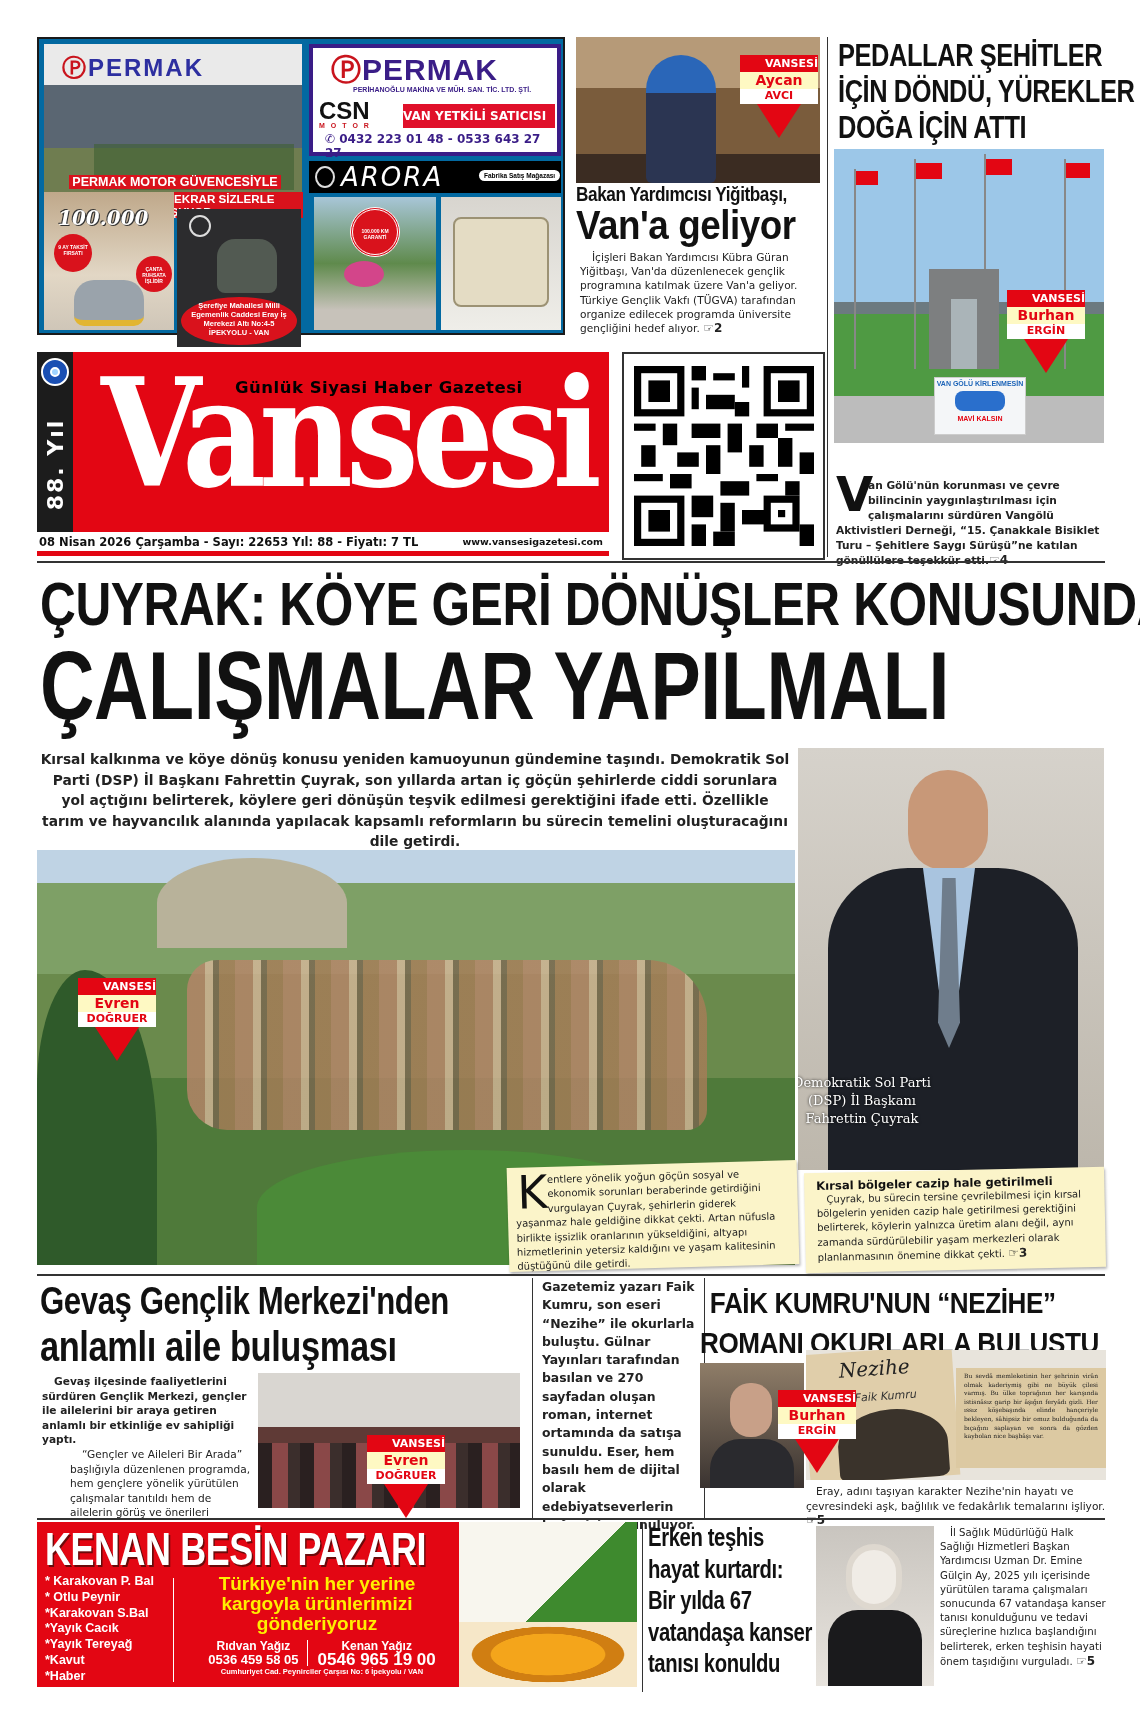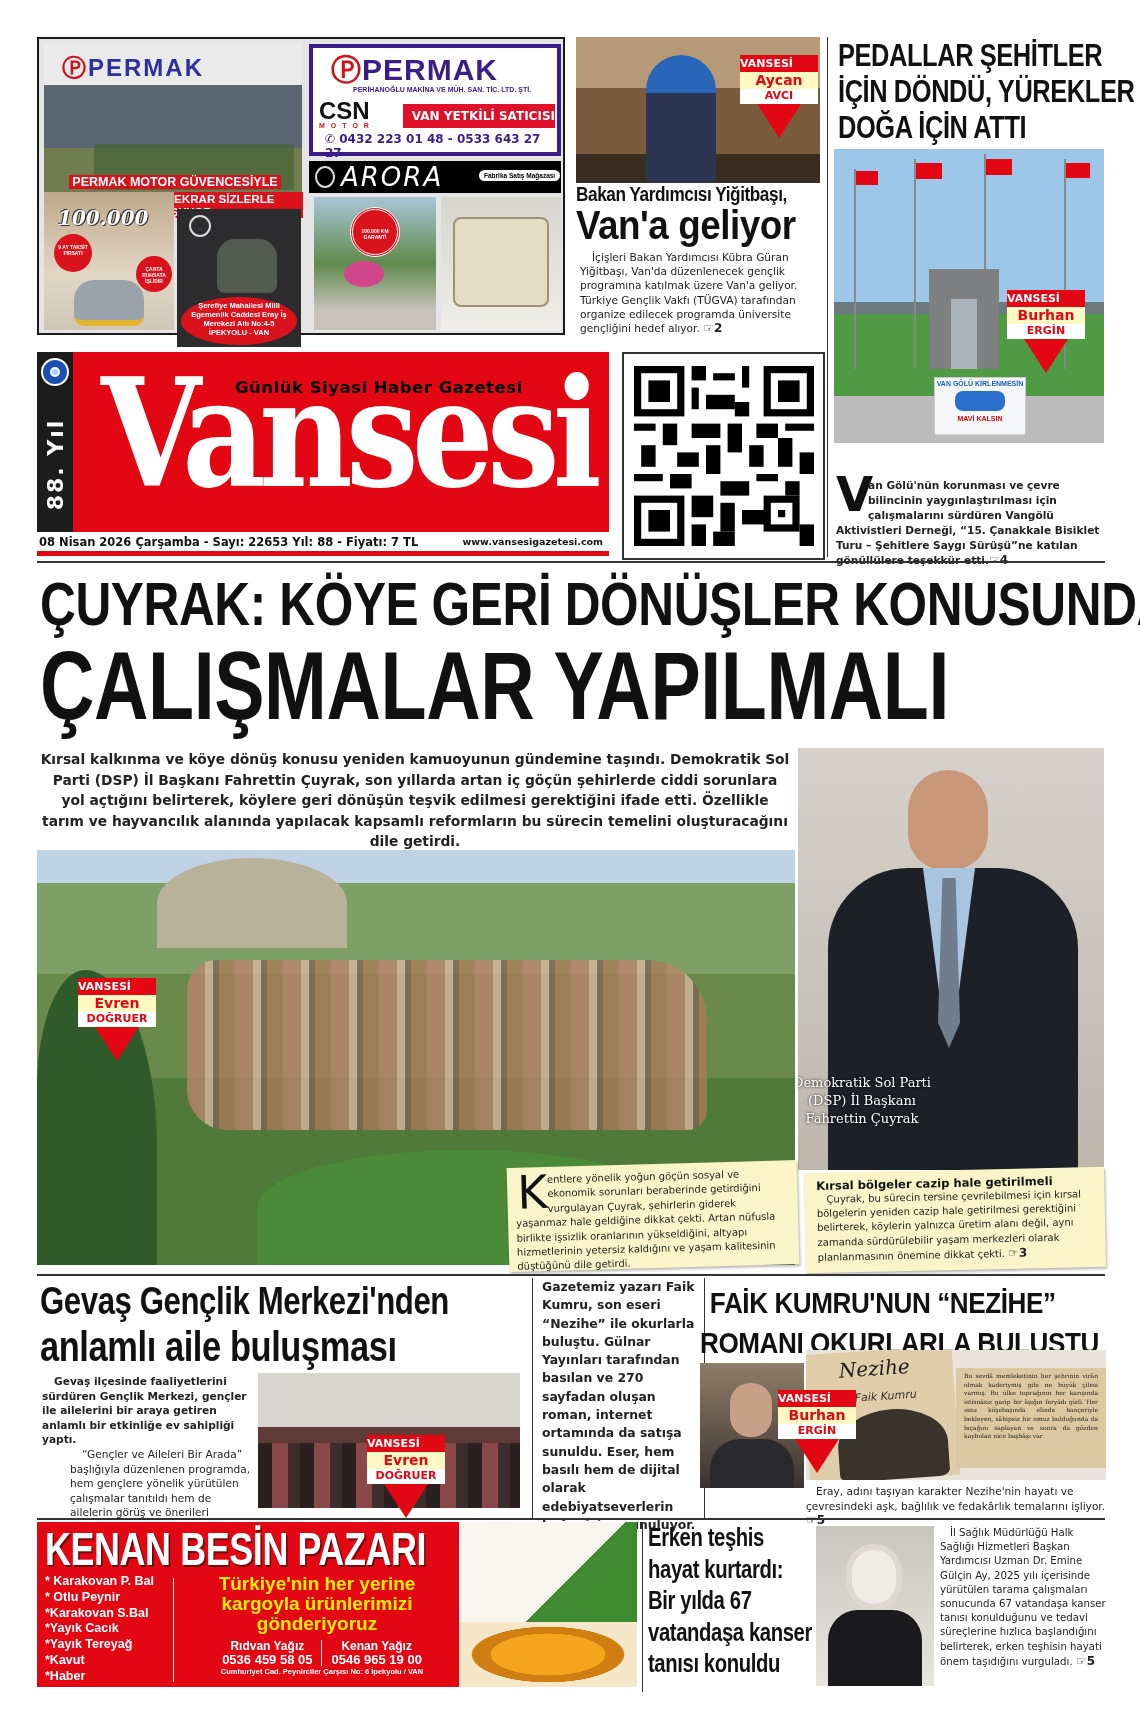--- a/index.html
+++ b/index.html
@@ -6,30 +6,30 @@
 html,body{width:1140px;height:1718px;background:#fff;overflow:hidden}
 body{position:relative;font-family:"DejaVu Sans",sans-serif;color:#111}
 .abs{position:absolute}
 .cond{font-family:"Liberation Sans",sans-serif;font-weight:bold;transform-origin:left top;letter-spacing:-0.5px}
 .vr{position:absolute;background:#333;width:1px}
 .hr{position:absolute;background:#333;height:2px}
 .photo{position:absolute;overflow:hidden}
 .rb{font-family:"DejaVu Sans",sans-serif;font-size:11.6px;line-height:15.2px;color:#222}
 .bold{font-weight:bold}
 .tag{position:absolute;width:78px}
-.tag .t1{background:#e30613;color:#fff;font:bold 11px "DejaVu Sans",sans-serif;text-align:left;padding:2px 0}
+.tag .t1{background:#e30613;color:#fff;font:bold 11px "DejaVu Sans",sans-serif;text-align:right;padding:2px 0}
 .tag .t2{background:#fef9c3;color:#e30613;font:bold 14px "DejaVu Sans",sans-serif;text-align:center;line-height:15px;padding:1px 0}
 .tag .t3{background:#fff;color:#e30613;font:bold 11px "DejaVu Sans",sans-serif;text-align:center;padding-bottom:2px}
 .tag .tri{width:0;height:0;margin:0 auto;border-left:22px solid transparent;border-right:22px solid transparent;border-top:34px solid #e30613}
 .hand{font-weight:bold;font-size:12px;white-space:nowrap}
 </style>
 </head>
 <body>
 
-<div class="abs" style="left:37px;top:37px;width:528px;height:298px;background:#e5e5e5;border:2px solid #1a1a1a;">
+<div class="abs" style="left:37px;top:37px;width:528px;height:298px;background:#0369a1;border:2px solid #1a1a1a;">
 
   <div class="photo" style="left:5px;top:5px;width:258px;height:148px;background:linear-gradient(180deg,#eaeaea 0 28%,#5a6672 28% 70%,#6f7d50 70%);">
     <div class="abs" style="left:18px;top:8px;font:bold 24px 'Liberation Sans',sans-serif;color:#2d2fa0;letter-spacing:2px;"><span style="color:#c9141d">Ⓟ</span><span>PERMAK</span></div>
     <div class="abs" style="left:50px;top:100px;width:200px;height:46px;background:rgba(62,95,50,.6)"></div>
   </div>
   <div class="abs" style="left:8px;top:132px;width:256px;text-align:center;">
     <div style="font:bold 12.5px 'Liberation Sans',sans-serif;color:#fff;background:#d9121c;display:inline-block;padding:0 3px;">PERMAK MOTOR GÜVENCESİYLE</div><br>
     <div style="font:bold 11.6px 'Liberation Sans',sans-serif;color:#fff;background:#d9121c;display:inline-block;padding:0 3px;margin-top:2px;">ARORA MOTOR TEKRAR SİZLERLE BULUŞUYOR</div>
   </div>
   <div class="photo" style="left:5px;top:153px;width:130px;height:138px;background:linear-gradient(180deg,#bfa88a,#e2d7c5 60%,#cfc6b8);">
@@ -41,21 +41,21 @@
   <div class="photo" style="left:138px;top:170px;width:124px;height:138px;background:#2c2c2e;">
     <div class="abs" style="left:12px;top:6px;width:22px;height:22px;border-radius:50%;border:2px solid #ddd;"></div>
     <div class="abs" style="left:40px;top:30px;width:60px;height:54px;border-radius:18px 18px 8px 8px;background:#525a52;"></div>
     <div class="abs" style="left:4px;top:88px;width:116px;height:48px;border-radius:50%;background:#d9121c;color:#fff;font:bold 7.5px 'Liberation Sans',sans-serif;line-height:9px;text-align:center;padding:4px 6px;">Şerefiye Mahallesi Milli Egemenlik Caddesi Eray İş Merekezi Altı No:4-5 İPEKYOLU - VAN</div>
   </div>
 
   <div class="abs" style="left:270px;top:5px;width:252px;height:112px;background:#fff;border:4px solid #3a1d87;">
     <div class="abs" style="left:18px;top:2px;font:bold 30px 'Liberation Sans',sans-serif;color:#3a1d87;letter-spacing:1px;"><span style="color:#c9141d">Ⓟ</span><span>PERMAK</span></div>
     <div class="abs" style="left:40px;top:38px;font:bold 7px 'Liberation Sans',sans-serif;color:#3a1d87;">PERİHANOĞLU MAKİNA VE MÜH. SAN. TİC. LTD. ŞTİ.</div>
     <div class="abs" style="left:6px;top:52px;font:bold 24px 'Liberation Sans',sans-serif;color:#111;line-height:22px;"><span>CSN</span><div style="font-size:7px;color:#c9141d;letter-spacing:6px;line-height:8px;">MOTOR</div></div>
-    <div class="abs" style="left:90px;top:56px;width:152px;height:24px;background:#e0102a;color:#fff;font:bold 12px 'DejaVu Sans',sans-serif;line-height:24px;text-align:right;">VAN YETKİLİ SATICISI</div>
+    <div class="abs" style="left:90px;top:56px;width:152px;height:24px;background:#e0102a;color:#fff;font:bold 12px 'DejaVu Sans',sans-serif;line-height:24px;text-align:left;">VAN YETKİLİ SATICISI</div>
     <div class="abs" style="left:12px;top:84px;font:bold 12px 'DejaVu Sans',sans-serif;color:#3a1d87;"><span>✆</span> <span>0432 223 01 48 - 0533 643 27 27</span></div>
   </div>
   <div class="abs" style="left:270px;top:122px;width:252px;height:32px;background:#000;">
     <div class="abs" style="left:6px;top:5px;width:20px;height:22px;border-radius:50%;border:2px solid #ddd;"></div>
     <div class="abs" style="left:32px;top:1px;font:italic 26px 'DejaVu Sans',sans-serif;color:#fff;letter-spacing:2px;">ARORA</div>
     <div class="abs" style="left:170px;top:9px;background:#fff;color:#000;font:bold 6.5px 'Liberation Sans',sans-serif;padding:2px 5px;border-radius:7px;">Fabrika Satış Mağazası</div>
   </div>
   <div class="photo" style="left:275px;top:158px;width:122px;height:133px;background:linear-gradient(180deg,#a8c6d8,#5f8a4c 50%,#c7c2ba 85%);">
     <div class="abs" style="left:36px;top:10px;width:50px;height:50px;border-radius:50%;background:#d9121c;border:3px double #fff;color:#fff;font:bold 5px sans-serif;text-align:center;padding-top:18px;">100.000 KM GARANTİ</div>
     <div class="abs" style="left:30px;top:64px;width:40px;height:26px;border-radius:50%;background:#d3458a;"></div>
@@ -281,21 +281,21 @@
     <div>gönderiyoruz</div>
   </div>
   <div class="abs" style="left:150px;top:118px;width:270px;font:bold 12px 'Liberation Sans',sans-serif;color:#fff;">
     <div style="display:flex;justify-content:center;gap:10px;line-height:13px;">
       <div style="text-align:center;border-right:1px solid #fff;padding-right:8px;">
           <div>Rıdvan Yağız</div>
           <div style="font-size:13px">0536 459 58 05</div>
         </div>
       <div style="text-align:center;">
           <div>Kenan Yağız</div>
-          <div style="font-size:13px">0546 965 19 00</div>
+          <div style="font-size:17px">0546 965 19 00</div>
         </div>
     </div>
     <div style="font-size:7.5px;text-align:center;margin-top:1px;">Cumhuriyet Cad. Peynirciler Çarşısı No: 6 İpekyolu / VAN</div>
   </div>
   <div class="abs" style="left:422px;top:0;width:178px;height:100px;background:linear-gradient(135deg,#f8f6ee 0 60%,#3e8a2e 60%);"></div>
   <div class="abs" style="left:422px;top:100px;width:178px;height:65px;background:radial-gradient(ellipse at 50% 50%,#f4a51b 0 45%,#d07e12 46% 60%,#f6e7c8 61%);"></div>
 </div>
 
 <div class="vr" style="left:642px;top:1522px;height:170px;"></div>
 

